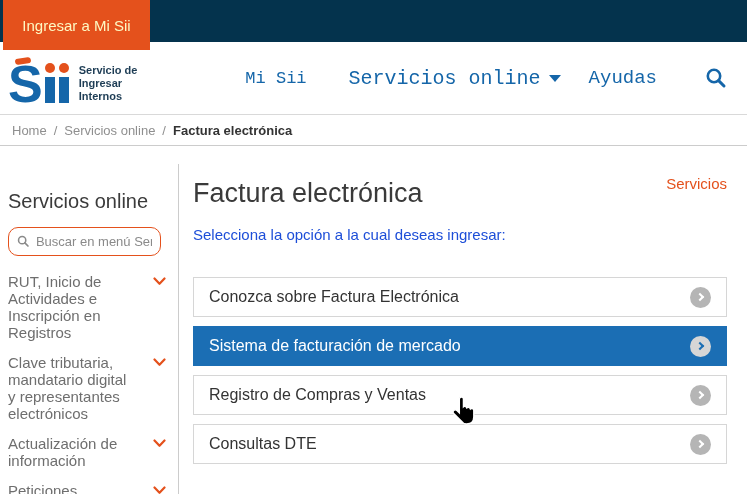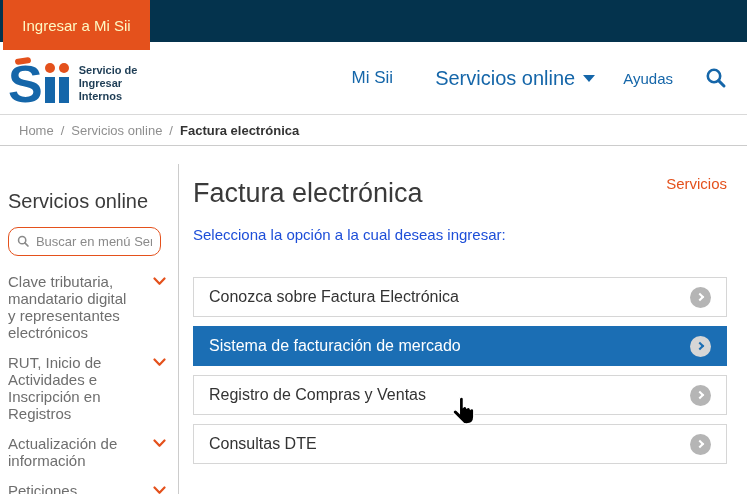--- a/index.html
+++ b/index.html
@@ -20,32 +20,32 @@
   .logo-s { font-weight:bold; font-size:52px; line-height:0.74; color:#1566a9;
             letter-spacing:-2px; position:relative; }
   .logo-s::before { content:""; position:absolute; top:-7px; left:7px; width:16px; height:6px;
                     background:#e4511c; border-radius:3px; transform:rotate(-8deg); }
   .logo-i { display:flex; flex-direction:column; align-items:center; margin-left:4px; }
   .logo-i .dot { width:10px; height:10px; border-radius:50%; background:#e4511c; margin-bottom:4px; }
   .logo-i .bar { width:10px; height:26px; background:#1566a9; }
   .logo-tagline { margin-left:10px; font-size:11px; font-weight:bold; color:#1e3d55; line-height:13px; }
 
   .nav { margin-left:auto; display:flex; align-items:center; }
-  .nav a { text-decoration:none; color:#1566a9; cursor:pointer; }
+  .nav a { text-decoration:none; color:#1566a9; cursor:pointer;font-family:Liberation Mono, monospace; }
   .nav-misii { font-size:17px; margin-right:42px; }
   .nav-servicios { font-size:20px; margin-right:28px; display:flex; align-items:center; }
   .tri-down { display:inline-block; width:0; height:0; margin-left:8px;
               border-left:6px solid transparent; border-right:6px solid transparent;
               border-top:7px solid #1566a9; }
-  .nav-ayudas { font-size:15px; margin-right:32px; }
+  .nav-ayudas { font-size:19px; margin-right:48px; }
   .nav-search { display:flex; align-items:center; cursor:pointer; }
 
   
   .breadcrumb { height:31px; border-bottom:1px solid #ccc; display:flex; align-items:center;
-                padding-left:19px; font-size:13px; color:#8f8f8f; }
+                padding-left:12px; font-size:13px; color:#8f8f8f; }
   .breadcrumb .sep { margin:0 7px; }
   .breadcrumb .current { color:#333; font-weight:bold; }
   .breadcrumb a { color:#8f8f8f; text-decoration:none; cursor:pointer; }
 
   
   .content { position:relative; display:flex; height:347px; }
   .v-divider { position:absolute; left:178px; top:18px; bottom:-200px; width:1px; background:#ccc; }
 
   
   .sidebar { width:178px; padding:44px 12px 0 8px; flex:none; }
@@ -141,27 +141,27 @@
     <div class="sidebar-search">
       <svg width="15" height="15" viewBox="0 0 20 20">
         <circle cx="8" cy="8" r="5.6" fill="none" stroke="#8a8a8a" stroke-width="2.4"></circle>
         <line x1="12.2" y1="12.2" x2="17" y2="17" stroke="#8a8a8a" stroke-width="2.6" stroke-linecap="round"></line>
       </svg>
       <input type="text" placeholder="Buscar en menú Servicios online" style="">
     </div>
 
     <div class="sidebar-menu">
       <div class="sidebar-item">
+        <span class="lbl">RUT, Inicio de Actividades e Inscripción en Registros</span>
+        <svg width="13" height="9" viewBox="0 0 13 9">
+          <polyline points="1.5,1.5 6.5,6.8 11.5,1.5" fill="none" stroke="#e4511c" stroke-width="2.2" stroke-linecap="round" stroke-linejoin="round"></polyline>
+        </svg>
+      </div>
+      <div class="sidebar-item">
         <span class="lbl">Clave tributaria, mandatario digital y representantes electrónicos</span>
-        <svg width="13" height="9" viewBox="0 0 13 9">
-          <polyline points="1.5,1.5 6.5,6.8 11.5,1.5" fill="none" stroke="#e4511c" stroke-width="2.2" stroke-linecap="round" stroke-linejoin="round"></polyline>
-        </svg>
-      </div>
-      <div class="sidebar-item">
-        <span class="lbl">RUT, Inicio de Actividades e Inscripción en Registros</span>
         <svg width="13" height="9" viewBox="0 0 13 9">
           <polyline points="1.5,1.5 6.5,6.8 11.5,1.5" fill="none" stroke="#e4511c" stroke-width="2.2" stroke-linecap="round" stroke-linejoin="round"></polyline>
         </svg>
       </div>
       <div class="sidebar-item">
         <span class="lbl">Actualización de información</span>
         <svg width="13" height="9" viewBox="0 0 13 9">
           <polyline points="1.5,1.5 6.5,6.8 11.5,1.5" fill="none" stroke="#e4511c" stroke-width="2.2" stroke-linecap="round" stroke-linejoin="round"></polyline>
         </svg>
       </div>

